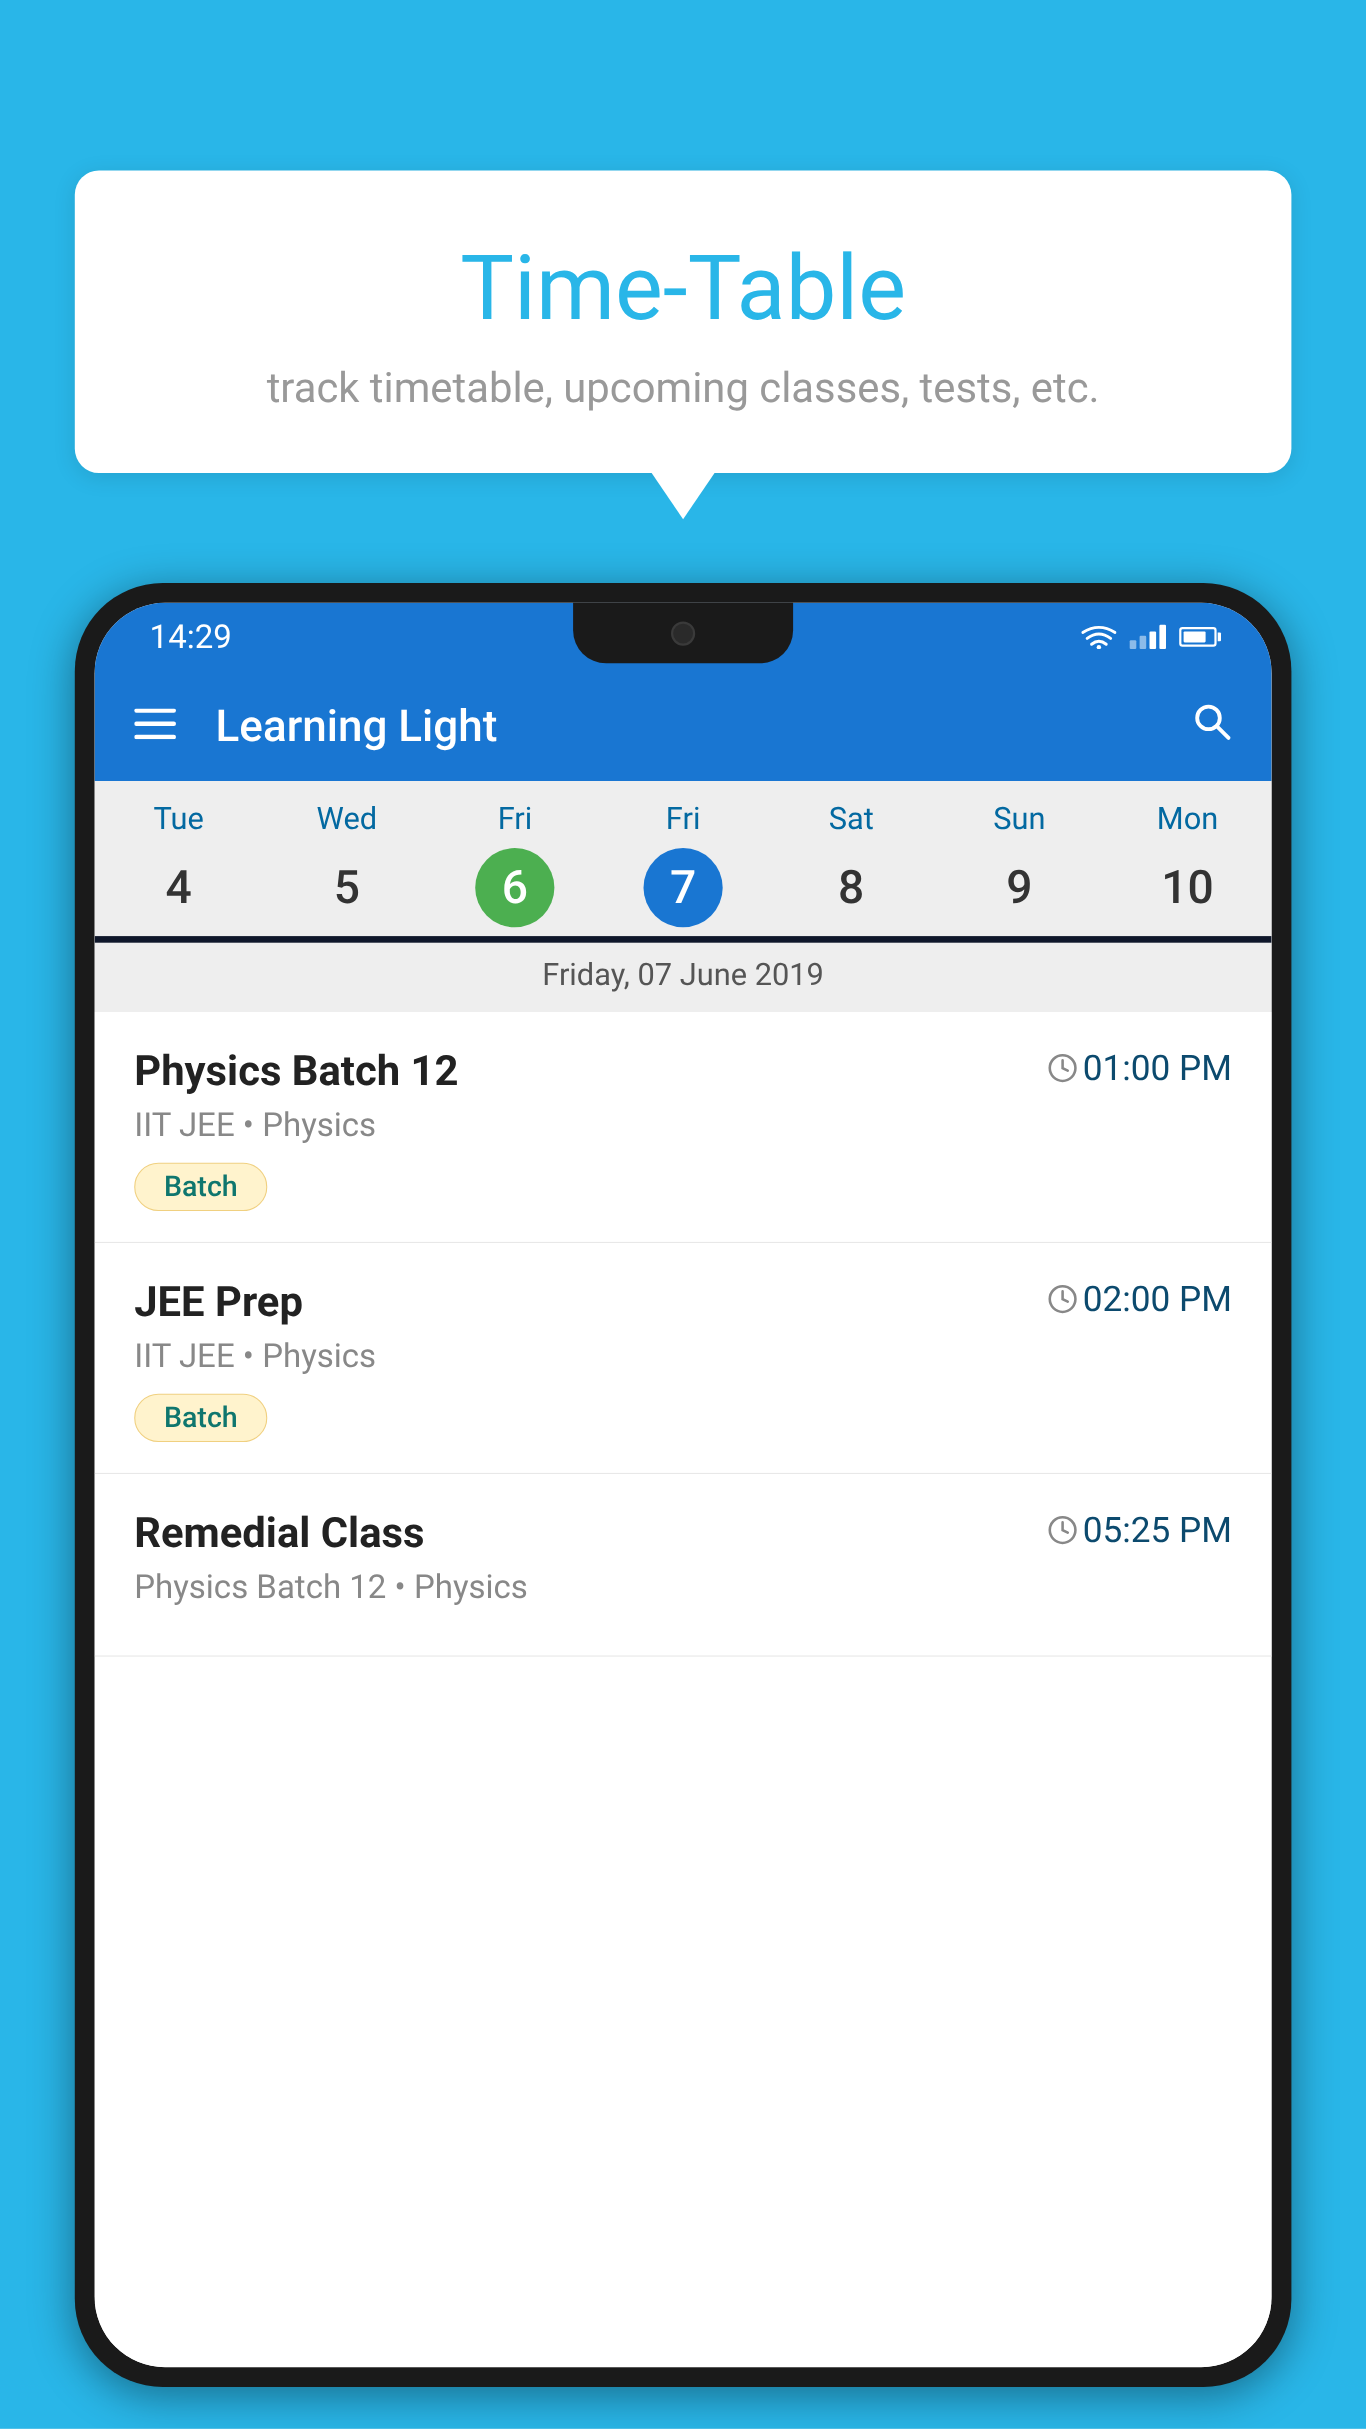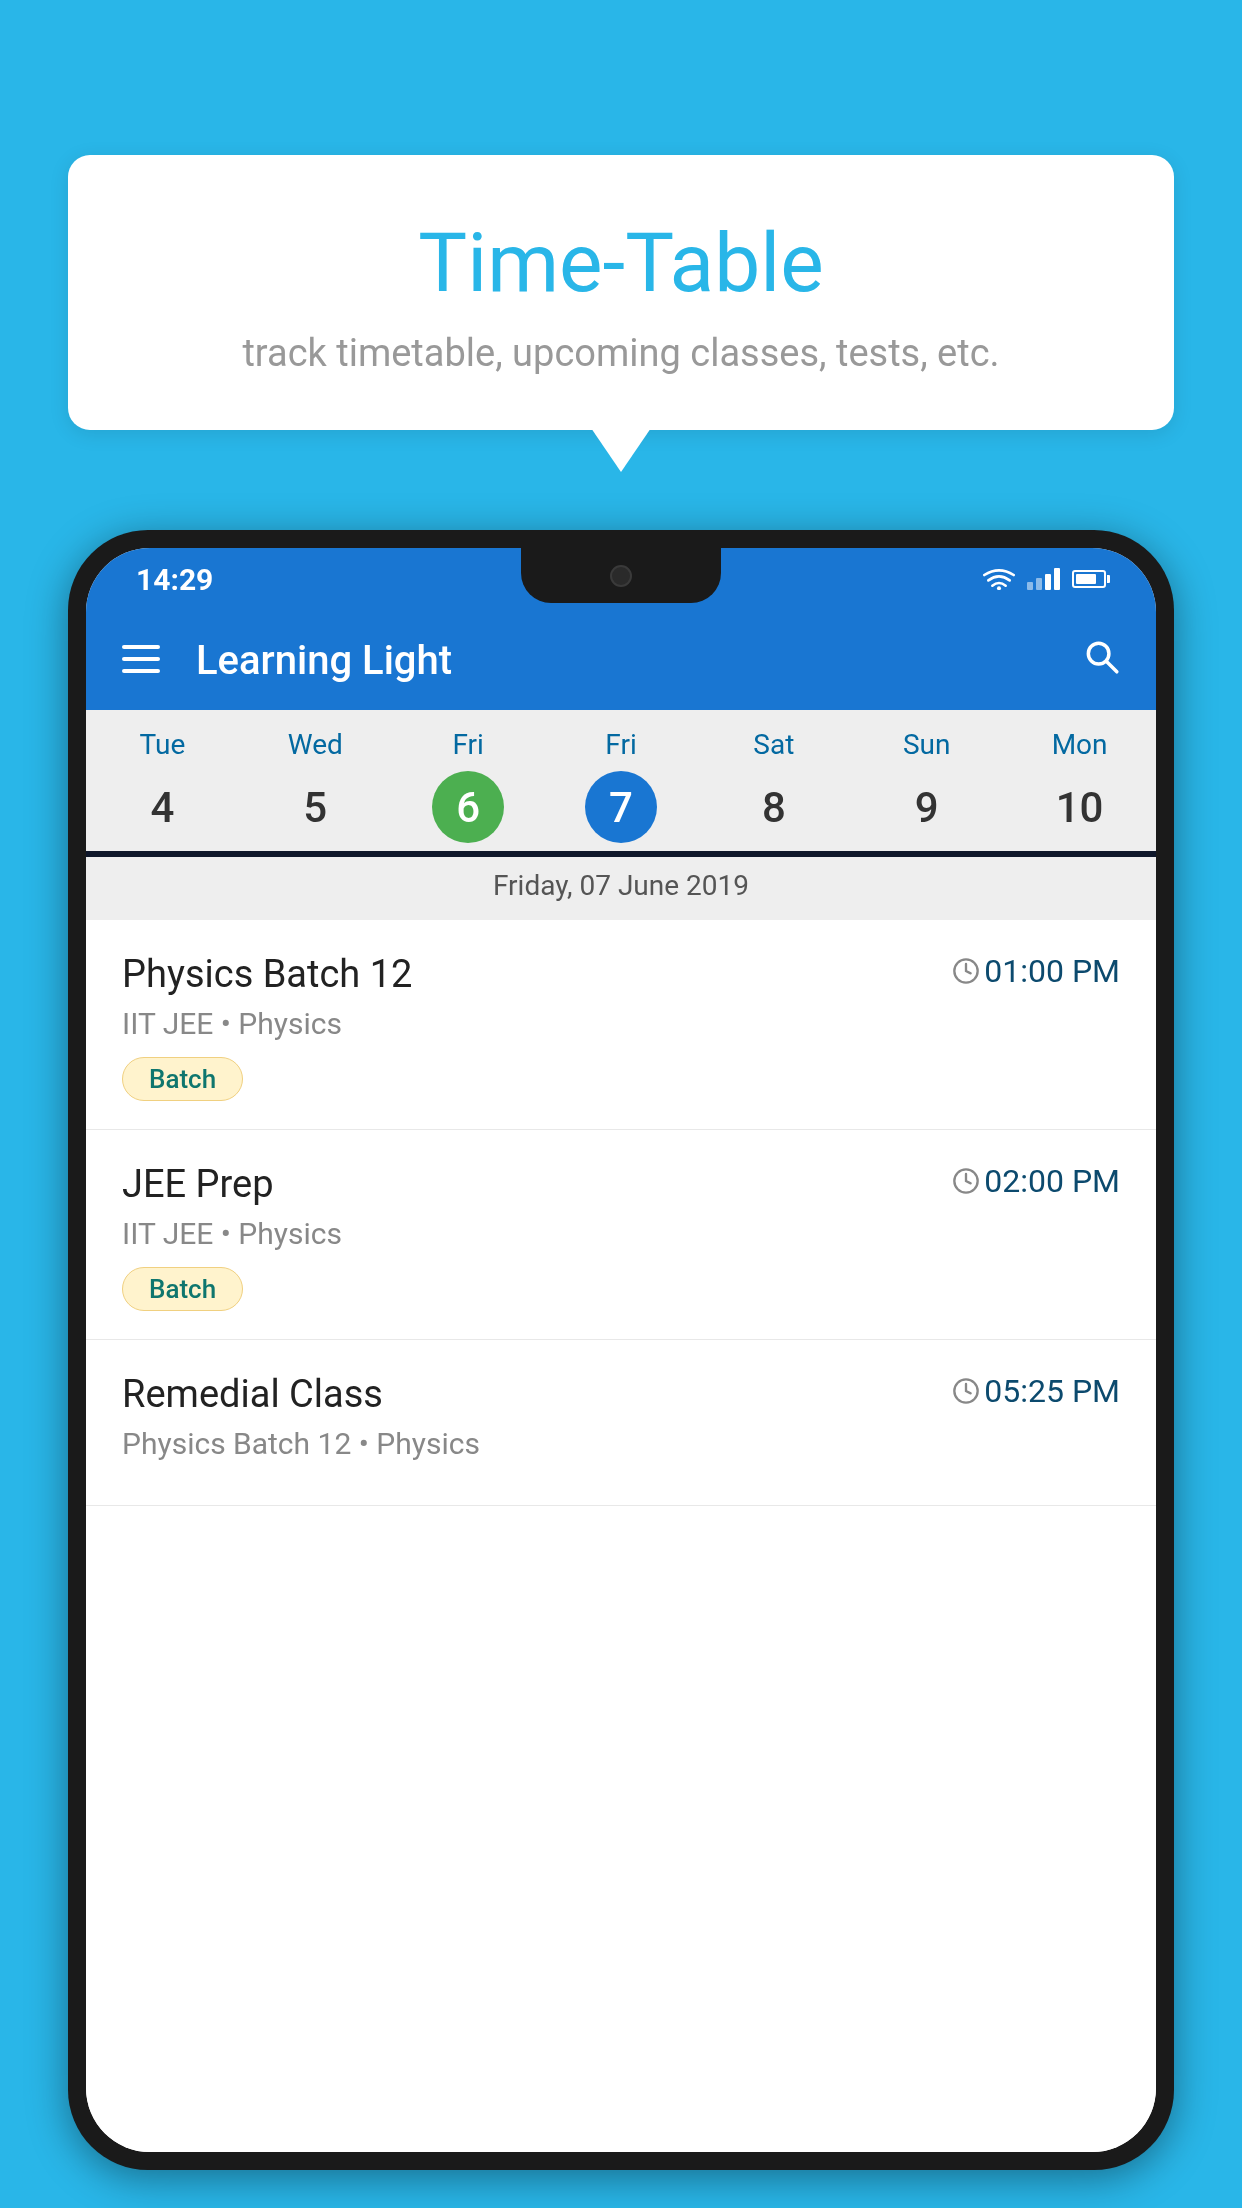--- a/index.html
+++ b/index.html
@@ -117,21 +117,21 @@
       display: flex;
       align-items: center;
       justify-content: space-between;
       padding: 0 50px;
       flex-shrink: 0;
     }
 
     .status-time {
       color: white;
       font-size: 30px;
-      font-weight: 700;
+      font-weight: 400;
     }
 
     .status-icons {
       display: flex;
       align-items: center;
       gap: 12px;
     }
 
     .signal-bars {
       display: flex;
@@ -276,21 +276,21 @@
 
     .schedule-item-header {
       display: flex;
       justify-content: space-between;
       align-items: flex-start;
       margin-bottom: 10px;
     }
 
     .schedule-item-title {
       font-size: 38px;
-      font-weight: 400;
+      font-weight: 700;
       color: #222;
     }
 
     .schedule-time {
       display: flex;
       align-items: center;
       gap: 4px;
       font-size: 32px;
       color: #0c4a6e;
     }

